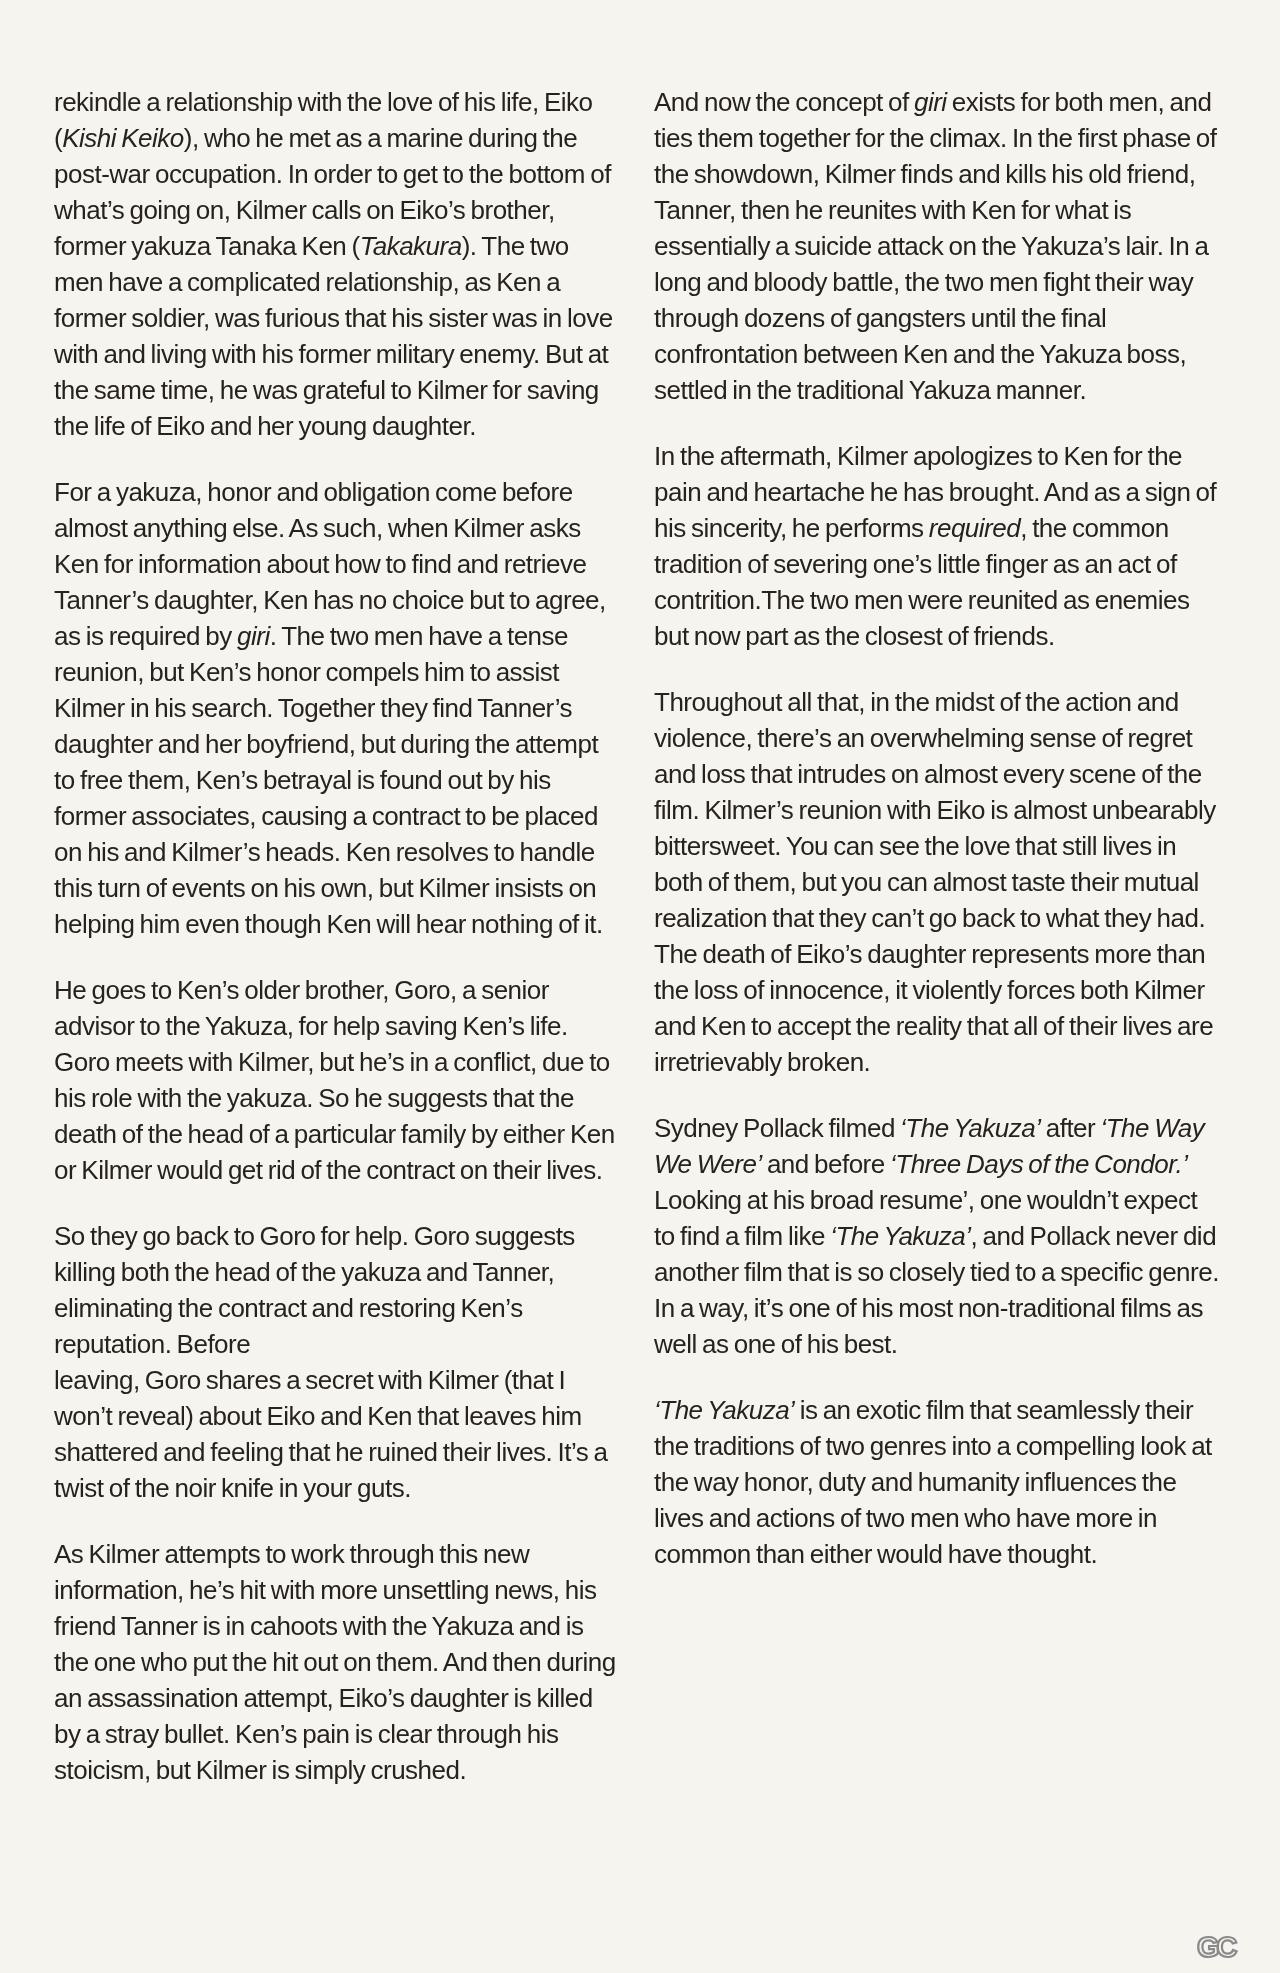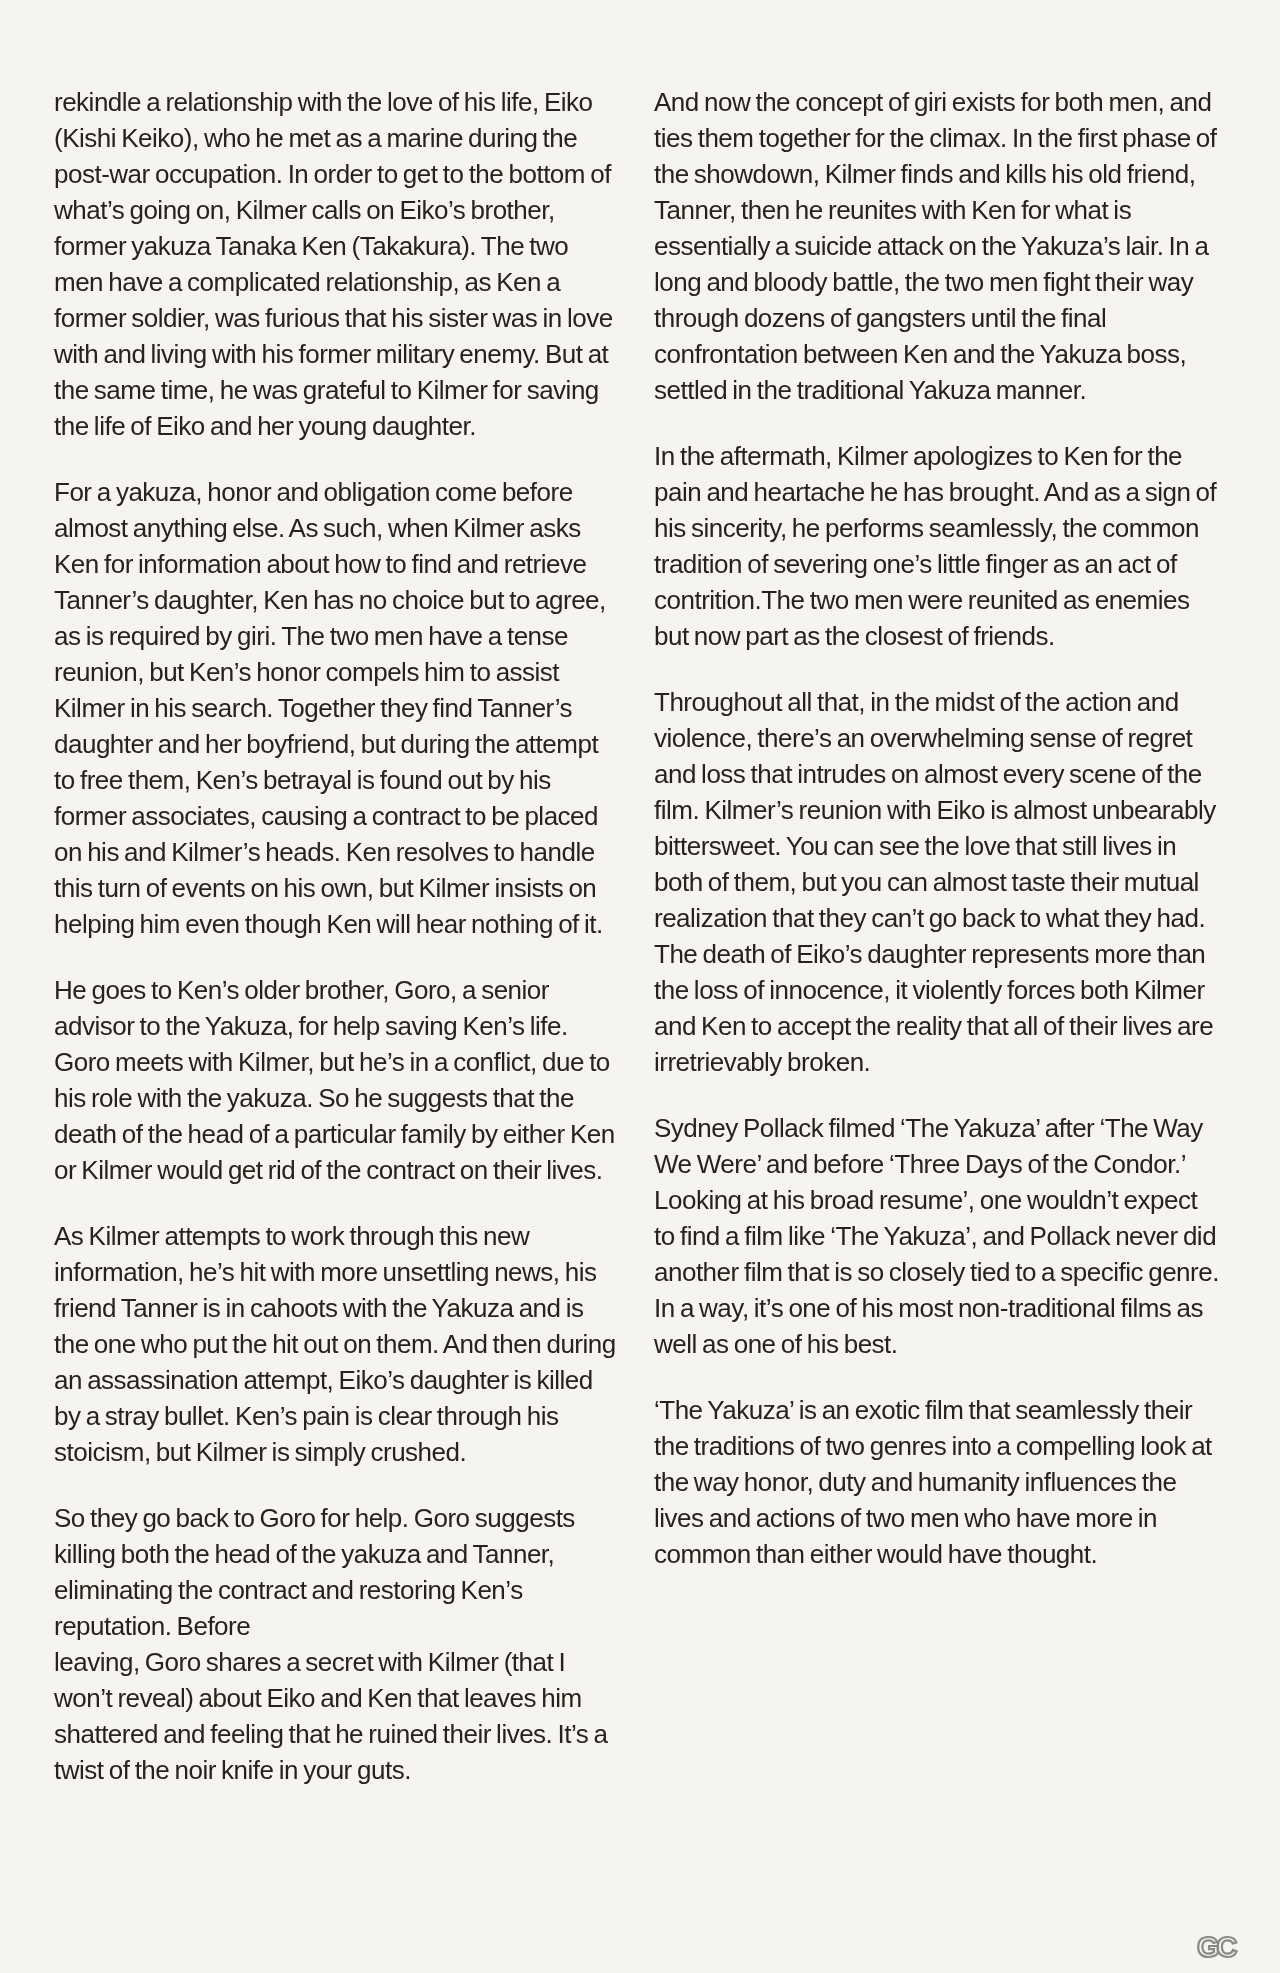--- a/index.html
+++ b/index.html
@@ -32,20 +32,21 @@
   p.para {
     margin: 0 0 30px 0;
     font-size: 26px;
     line-height: 36px;
     letter-spacing: -0.5px;
     word-spacing: -1.5px;
     white-space: pre-line;
     text-align: left;
   }
   .seg-italic {
+    font-style: italic;
   }
   .gc-logo {
     position: absolute;
     right: 14px;
     bottom: 9px;
   }
   .gc-logo text {
     font-family: "Liberation Sans", "DejaVu Sans", sans-serif;
     font-size: 29px;
     font-weight: bold;
@@ -57,27 +58,27 @@
 </style>
 </head>
 <body>
 
 <div class="page">
   <div class="columns">
     <div class="col">
         <p class="para"><span>rekindle a relationship with the love of his life, Eiko (</span><span class="seg-italic">Kishi Keiko</span><span>), who he met as a marine during the post-war occupation.  In order to get to the bottom of what’s going on, Kilmer calls on Eiko’s brother, former yakuza Tanaka Ken (</span><span class="seg-italic">Takakura</span><span>).  The two men have a complicated relationship, as Ken a former soldier, was furious that his sister was in love with and living with his former military enemy.  But at the same time, he was grateful to Kilmer for saving the life of Eiko and her young daughter.</span></p>
         <p class="para"><span>For a yakuza, honor and obligation come before almost anything else.  As such, when Kilmer asks Ken for information about how to find and retrieve Tanner’s daughter, Ken has no choice but to agree, as is required by </span><span class="seg-italic">giri</span><span>.  The two men have a tense reunion, but Ken’s honor compels him to assist Kilmer in his search.  Together they find Tanner’s daughter and her boyfriend, but during the attempt to free them, Ken’s betrayal is found out by his former associates, causing a contract to be placed on his and Kilmer’s heads.  Ken resolves to handle this turn of events on his own, but Kilmer insists on helping him even though Ken will hear nothing of it.</span></p>
         <p class="para"><span>He goes to Ken’s older brother, Goro, a senior advisor to the Yakuza, for help saving Ken’s life. Goro meets with Kilmer, but he’s in a conflict, due to his role with the yakuza.  So he suggests that the death of the head of a particular family by either Ken or Kilmer would get rid of the contract on their lives.</span></p>
-        <p class="para"><span>As Kilmer attempts to work through this new information, he’s hit with more unsettling news, his friend Tanner is in cahoots with the Yakuza and is the one who put the hit out on them.  And then during an assassination attempt, Eiko’s daughter is killed by a stray bullet.  Ken’s pain is clear through his stoicism, but Kilmer is simply crushed.</span></p>
         <p class="para"><span>So they go back to Goro for help.  Goro suggests killing both the head of the yakuza and Tanner, eliminating the contract and restoring Ken’s reputation.  Before
 leaving, Goro shares a secret with Kilmer (that I won’t reveal) about Eiko and Ken that leaves him shattered and feeling that he ruined their lives.  It’s a twist of the noir knife in your guts.</span></p>
+        <p class="para"><span>As Kilmer attempts to work through this new information, he’s hit with more unsettling news, his friend Tanner is in cahoots with the Yakuza and is the one who put the hit out on them.  And then during an assassination attempt, Eiko’s daughter is killed by a stray bullet.  Ken’s pain is clear through his stoicism, but Kilmer is simply crushed.</span></p>
       </div>
     <div class="col">
         <p class="para"><span>And now the concept of </span><span class="seg-italic">giri</span><span> exists for both men, and ties them together for the climax.  In the first phase of the showdown, Kilmer finds and kills his old friend, Tanner, then he reunites with Ken for what is essentially a suicide attack on the Yakuza’s lair.  In a long and bloody battle, the two men fight their way through dozens of gangsters until the final confrontation between Ken and the Yakuza boss, settled in the traditional Yakuza manner.</span></p>
-        <p class="para"><span>In the aftermath, Kilmer apologizes to Ken for the pain and heartache he has brought.  And as a sign of his sincerity, he performs </span><span class="seg-italic">seamlessly</span><span>, the common tradition of severing one’s little finger as an act of contrition.The two men were reunited as enemies but now part as the closest of friends.</span></p>
+        <p class="para"><span>In the aftermath, Kilmer apologizes to Ken for the pain and heartache he has brought.  And as a sign of his sincerity, he performs </span><span class="seg-italic">required</span><span>, the common tradition of severing one’s little finger as an act of contrition.The two men were reunited as enemies but now part as the closest of friends.</span></p>
         <p class="para"><span>Throughout all that, in the midst of the action and violence, there’s an overwhelming sense of regret and loss that intrudes on almost every scene of the film.  Kilmer’s reunion with Eiko is almost unbearably bittersweet.  You can see the love that still lives in both of them, but you can almost taste their mutual realization that they can’t go back to what they had.  The death of Eiko’s daughter represents more than the loss of innocence, it violently forces both Kilmer and Ken to accept the reality that all of their lives are irretrievably broken.</span></p>
         <p class="para"><span>Sydney Pollack filmed </span><span class="seg-italic">‘The Yakuza’</span><span> after </span><span class="seg-italic">‘The Way We Were’</span><span> and before </span><span class="seg-italic">‘Three Days of the Condor.’</span><span> Looking at his broad resume’, one wouldn’t expect to find a film like </span><span class="seg-italic">‘The Yakuza’</span><span>, and Pollack never did another film that is so closely tied to a specific genre.  In a way, it’s one of his most non-traditional films as well as one of his best.</span></p>
         <p class="para"><span class="seg-italic">‘The Yakuza’</span><span> is an exotic film that seamlessly their the traditions of two genres into a compelling look at the way honor, duty and humanity influences the lives and actions of two men who have more in common than either would have thought.</span></p>
       </div>
   </div>
 
   <svg class="gc-logo" width="72" height="34" viewBox="0 0 72 34" aria-hidden="true">
     <text x="3" y="27">GC</text>
   </svg>
 </div>

